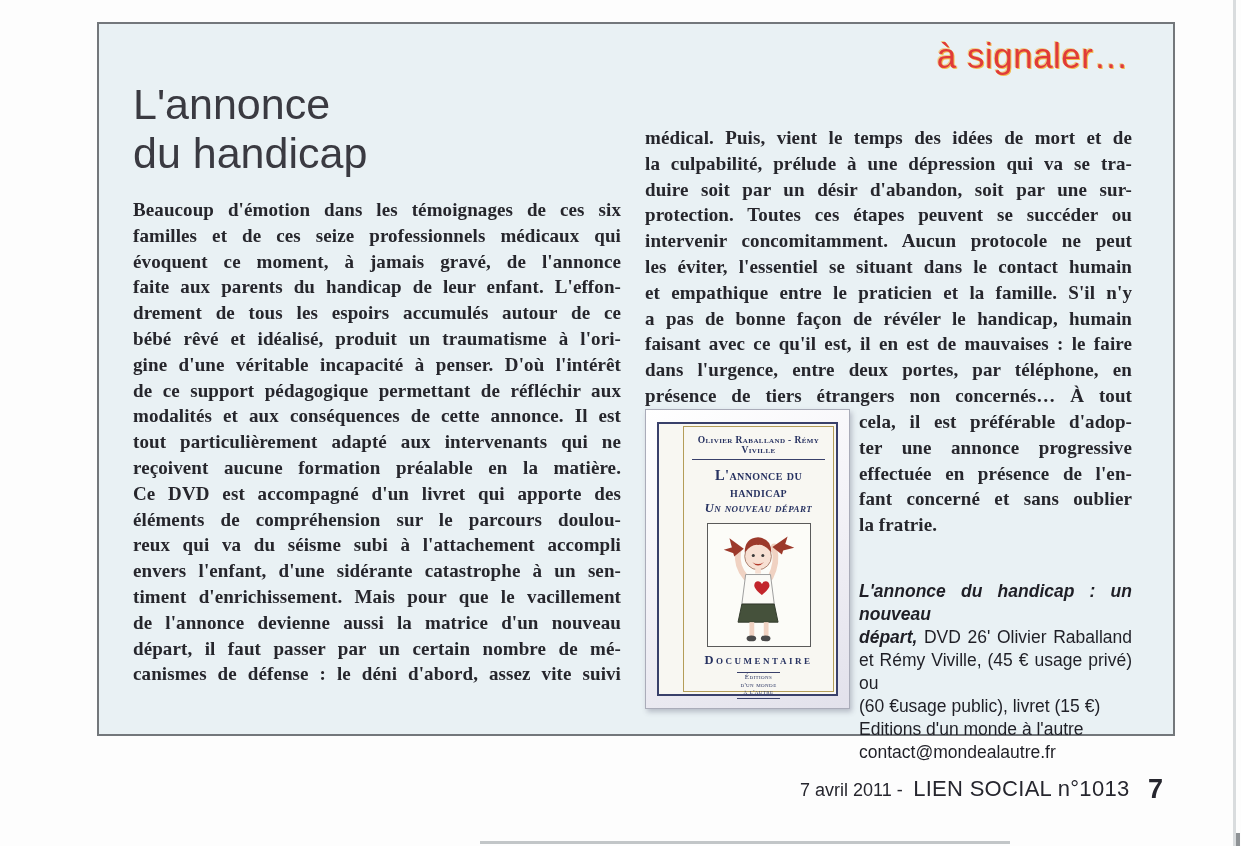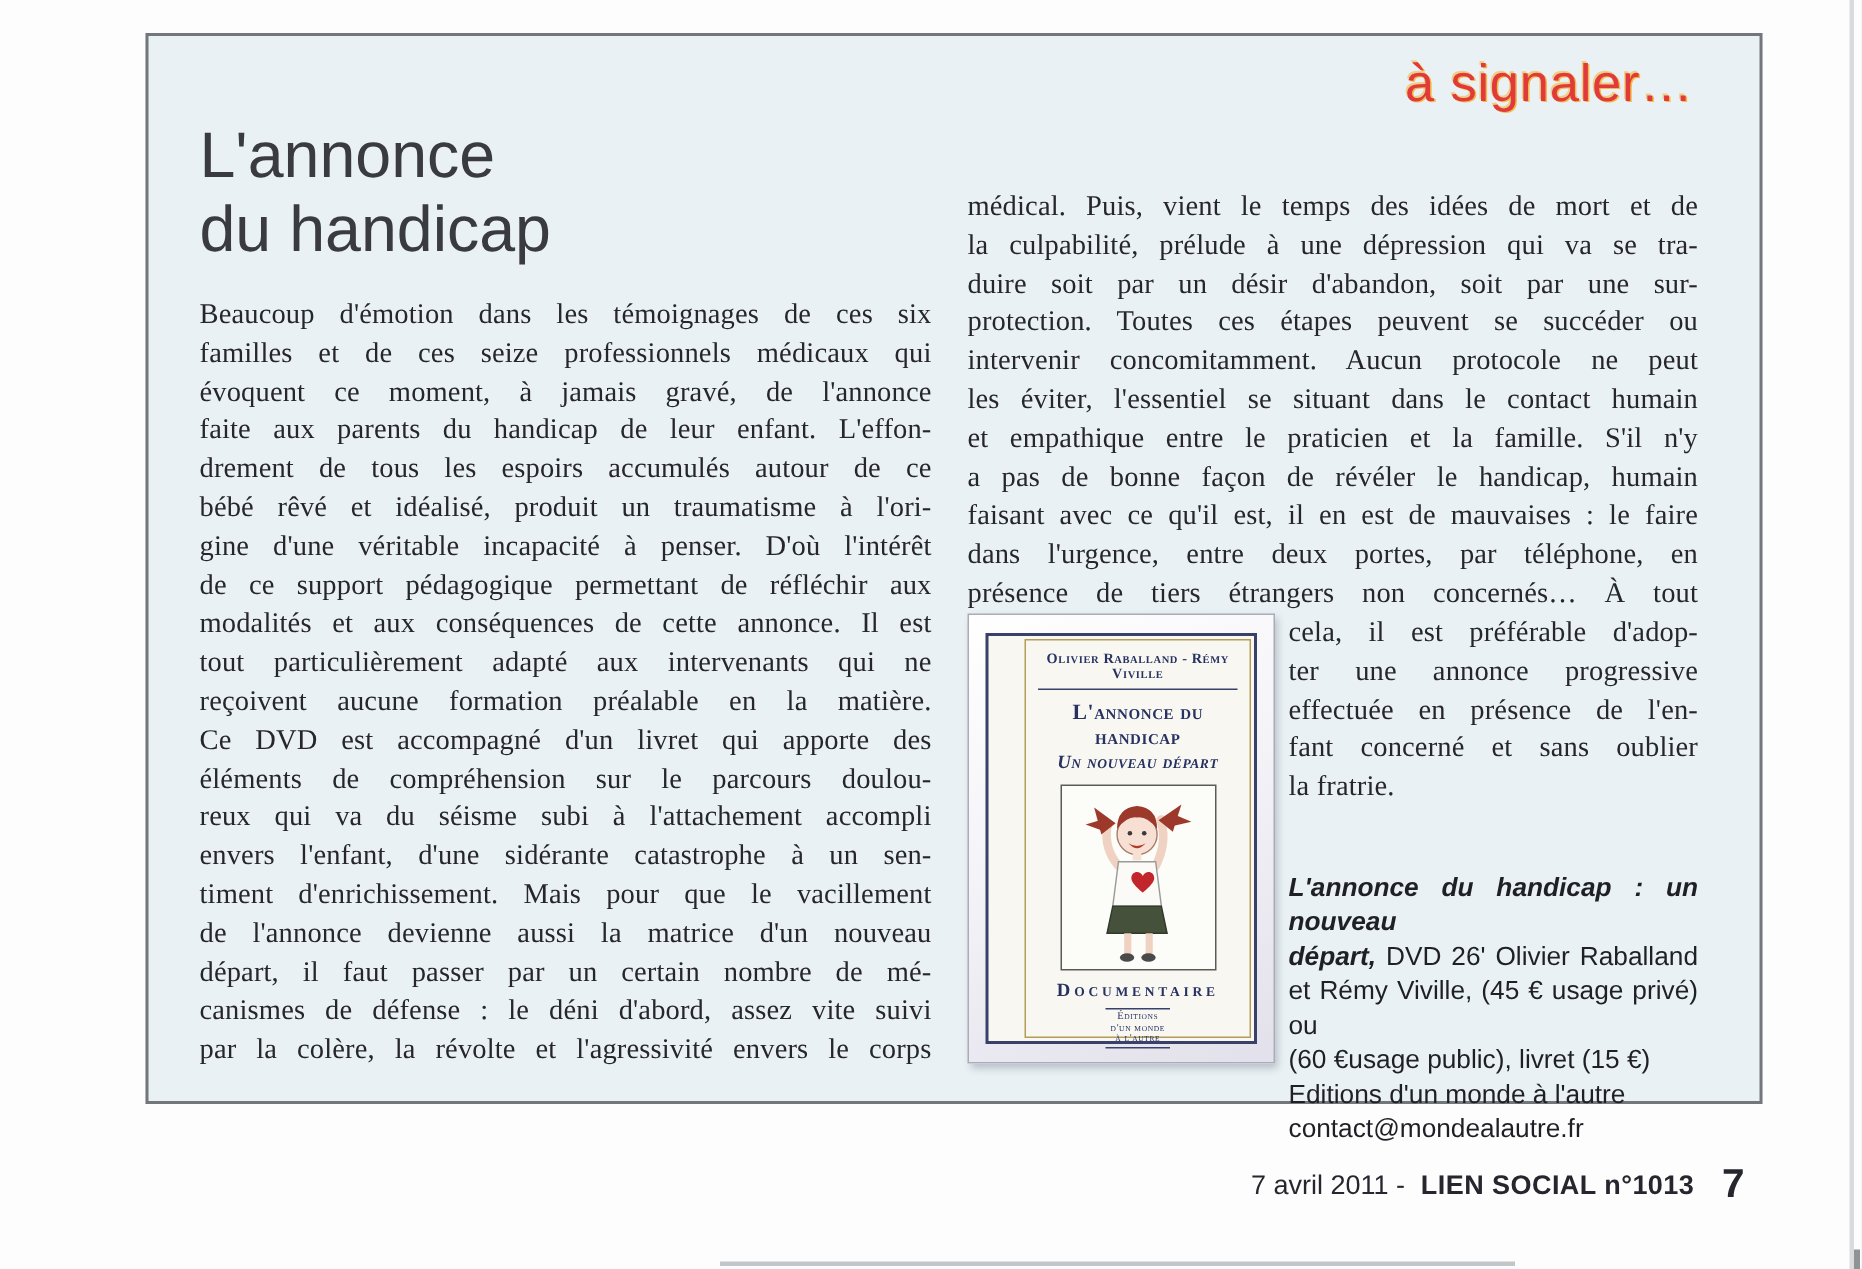--- a/index.html
+++ b/index.html
@@ -29,20 +29,21 @@
 
   
   .title { position:absolute; left:34px; top:56px; margin:0; font-weight:normal; }
   .title span { display:block; font-size:43px; line-height:49px; color:#3a3a41; }
 
   
   .col {
     font-family:"Liberation Serif", serif;
     font-size:19px; line-height:25.8px; color:#26262c;
     letter-spacing:.1px;
+    font-weight:bold;
   }
   .col-left  { position:absolute; left:34px;  top:173px; width:488px; }
   .col-right { position:absolute; left:546px; top:101px; width:487px; }
   .tline { text-align:justify; text-align-last:justify; }
   .tline.last-left { text-align-last:left; }
 
   
   .wrap-row { position:absolute; left:546px; top:385px; width:487px; display:flex; }
   .wrap-right { margin-left:9px; width:273px; }
   .wrap-text { width:273px; }
@@ -91,21 +92,21 @@
   .caption {
     margin-top:42px; width:273px;
     font-size:17.5px; line-height:23px; color:#1f1f26;
   }
   .cap-line.jl { text-align:justify; text-align-last:justify; }
   .cap-bi { font-weight:bold; font-style:italic; }
 
   
   .footer { position:absolute; top:772px; right:78px; color:#26262e; white-space:nowrap; }
   .f-date { font-size:18px; margin-right:6px; }
-  .f-mag  { font-size:18px; font-weight:bold; letter-spacing:.3px; }
+  .f-mag  { font-size:22px; font-weight:normal; letter-spacing:.3px; }
   .f-page { font-size:27px; font-weight:bold; margin-left:14px; position:relative; top:2px; }
 </style>
 </head>
 <body>
 
 <div class="paper-edge-right"></div>
 <div class="scan-bar-bottom"></div>
 <div class="scan-mark-corner"></div>
 
 <div class="panel">
@@ -130,21 +131,20 @@
       <div class="tline">tout particulièrement adapté aux intervenants qui ne</div>
       <div class="tline">reçoivent aucune formation préalable en la matière.</div>
       <div class="tline">Ce DVD est accompagné d'un livret qui apporte des</div>
       <div class="tline">éléments de compréhension sur le parcours doulou-</div>
       <div class="tline">reux qui va du séisme subi à l'attachement accompli</div>
       <div class="tline">envers l'enfant, d'une sidérante catastrophe à un sen-</div>
       <div class="tline">timent d'enrichissement. Mais pour que le vacillement</div>
       <div class="tline">de l'annonce devienne aussi la matrice d'un nouveau</div>
       <div class="tline">départ, il faut passer par un certain nombre de mé-</div>
       <div class="tline">canismes de défense : le déni d'abord, assez vite suivi</div>
-      <div class="tline">par la colère, la révolte et l'agressivité envers le corps</div>
     </div>
 
   <div class="col col-right">
       <div class="tline">médical. Puis, vient le temps des idées de mort et de</div>
       <div class="tline">la culpabilité, prélude à une dépression qui va se tra-</div>
       <div class="tline">duire soit par un désir d'abandon, soit par une sur-</div>
       <div class="tline">protection. Toutes ces étapes peuvent se succéder ou</div>
       <div class="tline">intervenir concomitamment. Aucun protocole ne peut</div>
       <div class="tline">les éviter, l'essentiel se situant dans le contact humain</div>
       <div class="tline">et empathique entre le praticien et la famille. S'il n'y</div>

